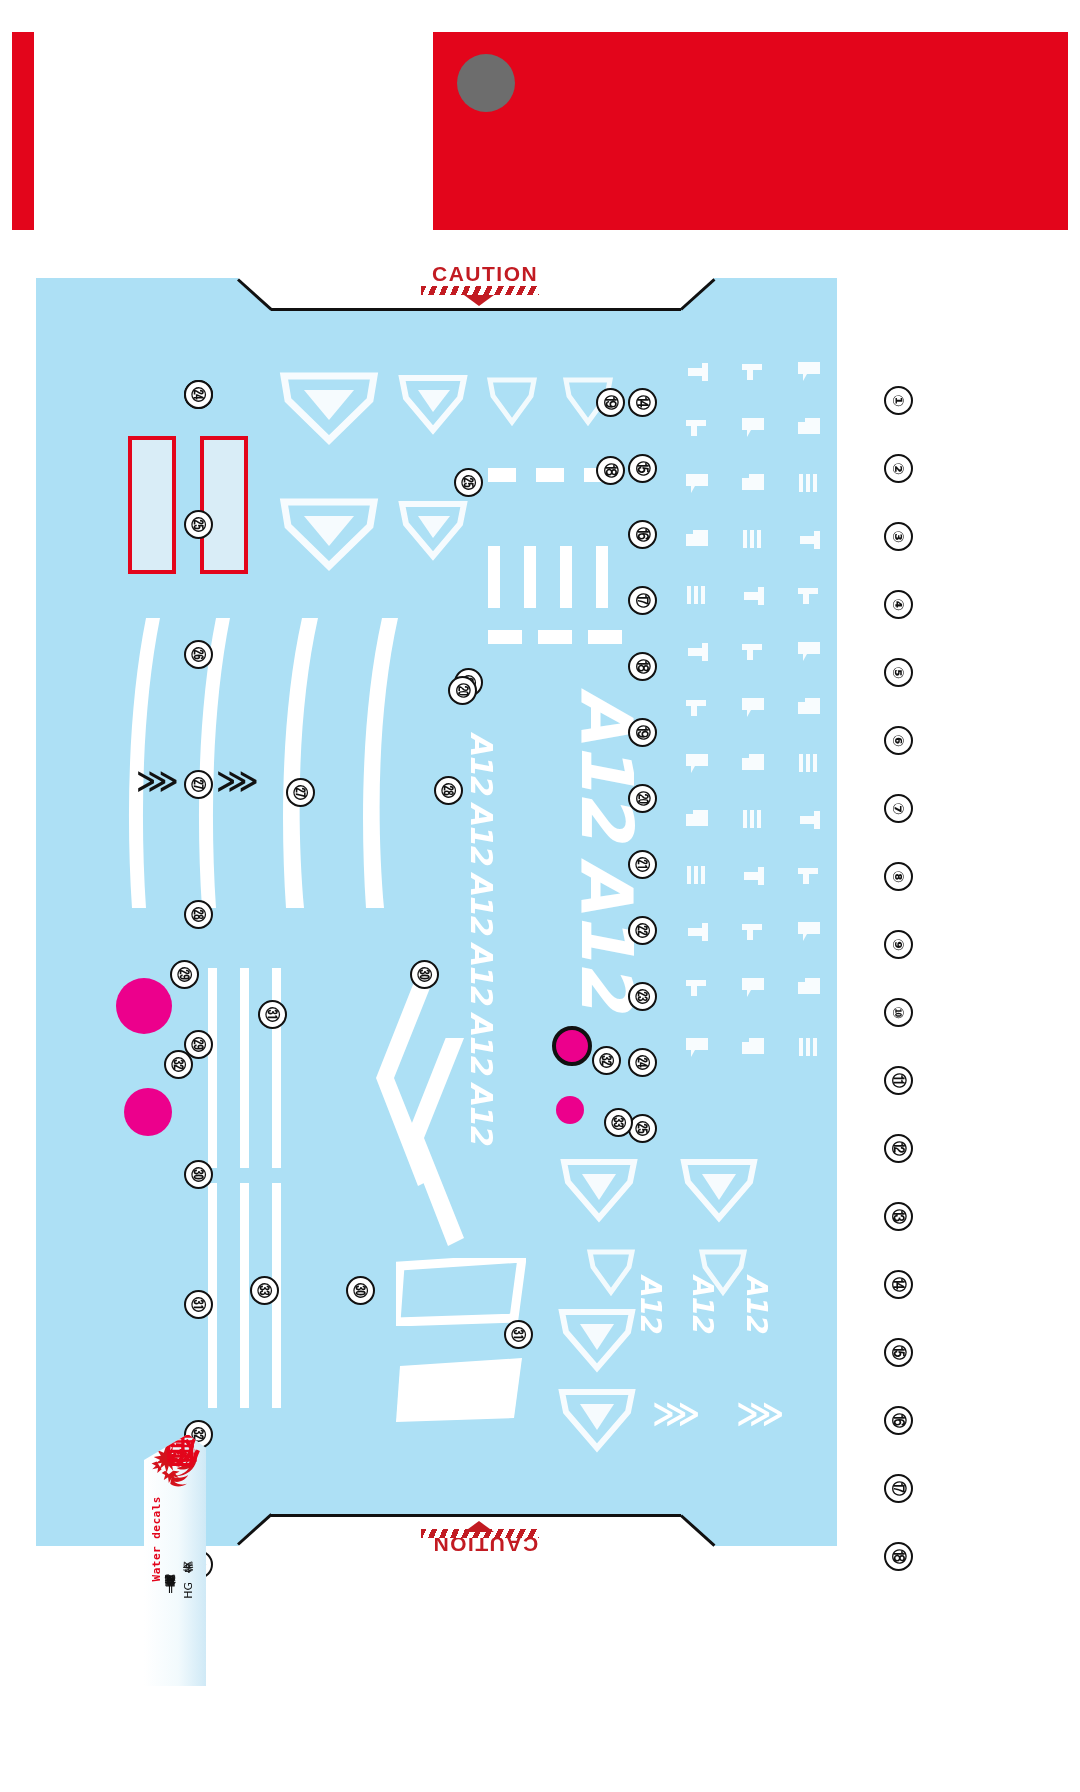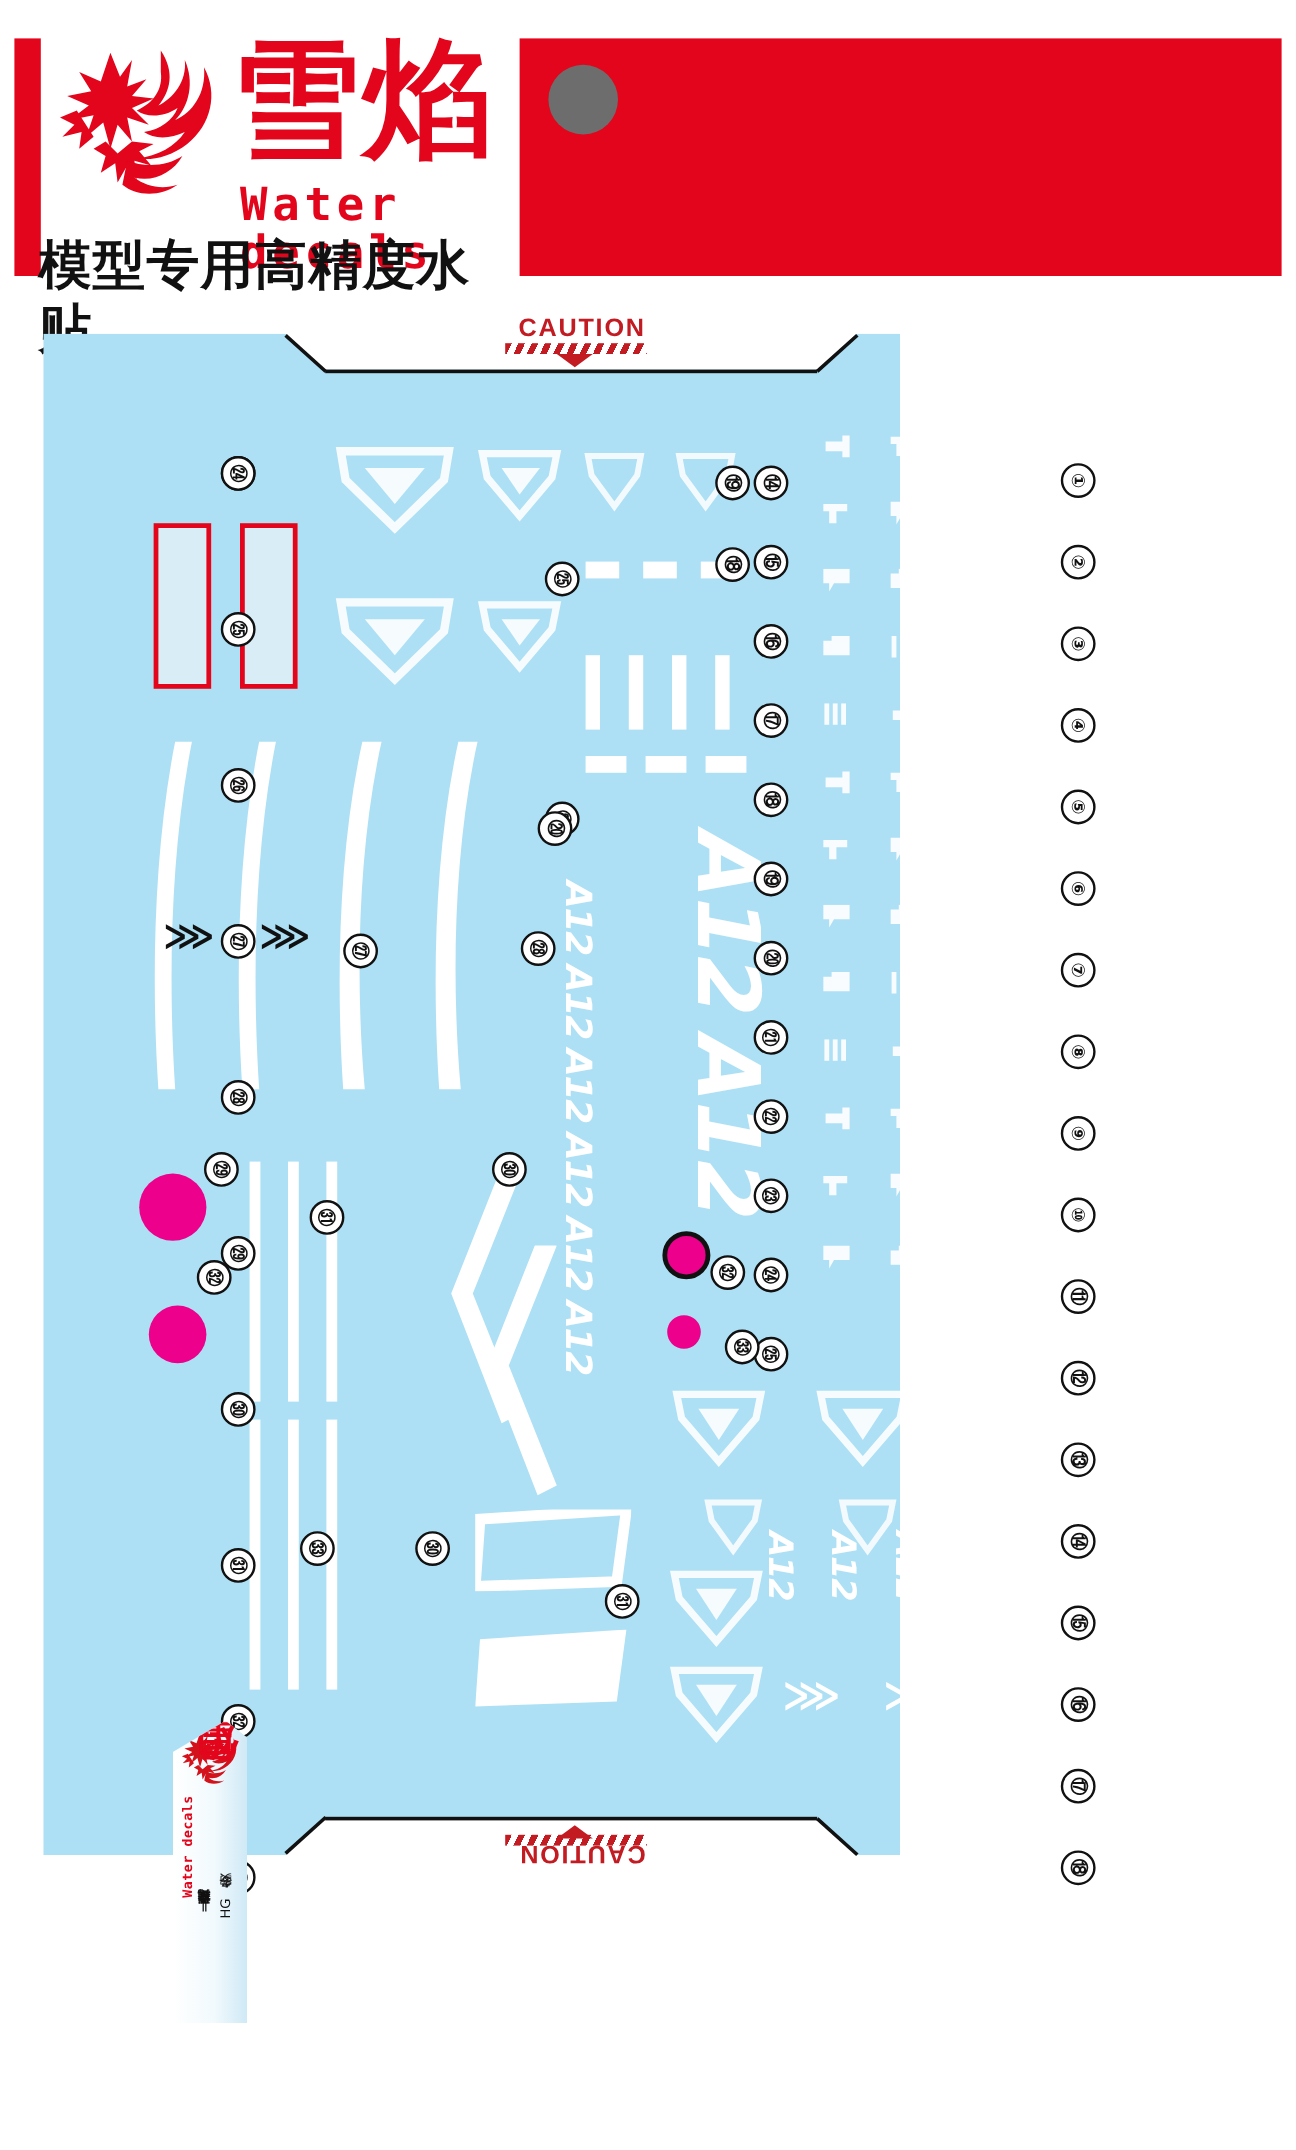--- a/index.html
+++ b/index.html
@@ -18,21 +18,21 @@
             color:#e3051b;font-weight:700;letter-spacing:4px;
             font-family:"DejaVu Sans Mono","Liberation Mono",monospace;}
   .brand-sub{position:absolute;left:-8px;top:168px;font-size:44px;line-height:52px;
              color:#111;font-weight:700;letter-spacing:1px;
              font-family:"DejaVu Sans","Liberation Sans",sans-serif;}
   .hdr-right{position:absolute;left:433px;top:32px;width:635px;height:198px;background:#e3051b;}
   .hdr-dot{position:absolute;left:24px;top:22px;width:58px;height:58px;border-radius:50%;background:#6d6d6d;}
   .hdr-no{position:absolute;left:14px;top:112px;font-size:84px;line-height:84px;color:#fff;font-weight:700;}
 
   
-  #sheet{position:absolute;left:36px;top:278px;width:714px;height:1268px;}
+  #sheet{position:absolute;left:36px;top:278px;width:801px;height:1268px;}
   .sheet-bg{position:absolute;inset:0;background:#ade0f5;
      clip-path:polygon(0 0,202px 0,235px 30px,645px 30px,678px 0,885px 0,
                        885px 1268px,678px 1268px,645px 1238px,235px 1238px,202px 1268px,0 1268px);}
   .notch-line{position:absolute;background:#111;height:3px;transform-origin:left center;}
 
   .caution{position:absolute;color:#c21b22;font-weight:700;font-size:21px;letter-spacing:1.5px;}
   .caution-top{left:396px;top:-16px;}
   .caution-bot{left:396px;top:1254px;transform:rotate(180deg);}
   .hazband{position:absolute;width:118px;height:9px;
      background:repeating-linear-gradient(115deg,#c21b22 0 5px,#fff 5px 10px);}
@@ -77,34 +77,20 @@
          writing-mode:vertical-rl;transform:rotate(180deg);
          font-family:"DejaVu Sans","Liberation Sans",sans-serif;}
 </style>
 </head>
 <body>
 
 <div id="header">
 
   <div class="hdr-redbar"></div>
 
-  <div class="hdr-left">
-    <svg class="flame-logo" viewBox="0 0 140 128">
-      <g fill="#e3051b">
-        <path d="M44 6 L52 26 L62 12 L58 34 L74 28 L62 42 L80 44 L62 52 L76 66 L58 60 L62 80 L50 66 L44 86 L38 64 L24 76 L30 58 L10 62 L26 50 L8 42 L28 38 L18 22 L36 30 Z"></path>
-        <path d="M30 86 L40 92 L36 106 L48 98 L50 114 L58 100 L66 112 L64 96 L78 100 L68 88 L80 82 L62 80 L50 90 L40 80 Z"></path>
-        <path d="M16 54 L2 60 L14 66 L4 76 L20 72 L18 86 L30 76 Z"></path>
-        <path d="M86 4 C98 22 94 38 84 50 C96 44 108 30 106 12 C114 30 110 50 98 62 C112 56 124 40 122 18 C134 40 128 66 108 82 C94 93 78 96 66 94 C84 92 98 84 106 72 C94 78 80 78 72 72 C86 70 96 62 100 52 C88 60 74 60 66 54 C80 48 88 36 86 22 Z"></path>
-        <path d="M58 96 C74 102 92 100 104 92 C96 106 80 114 64 110 C74 118 88 120 100 116 C86 126 66 126 54 116 Z"></path>
-      </g>
-    </svg>
-    <div class="brand-cn">雪焰</div>
-    <div class="brand-en">Water decals</div>
-    <div class="brand-sub">模型专用高精度水贴</div>
-  </div>
 
   <div class="hdr-right">
     <div class="hdr-dot"></div>
   </div>
 </div>
 
 <div id="sheet">
   <div class="sheet-bg"></div>
 
   <div class="notch-line" style="left:202px;top:0px;width:45px;transform:rotate(42deg);"></div>

